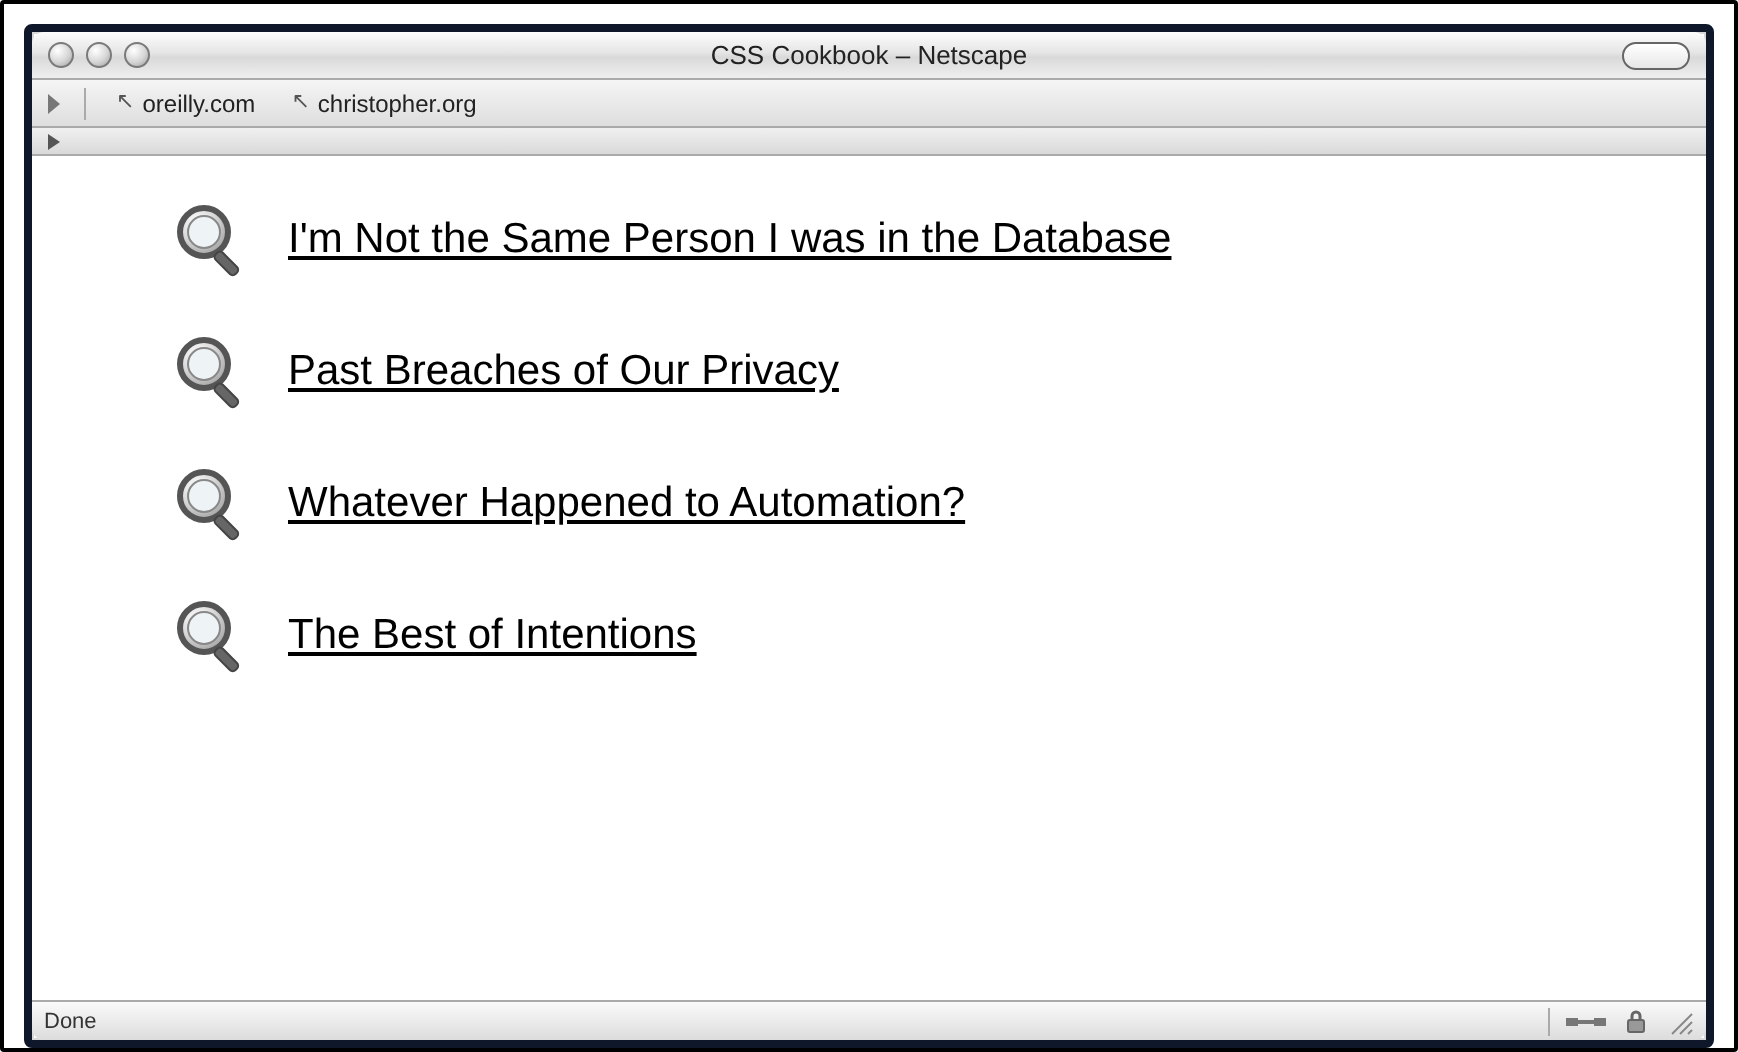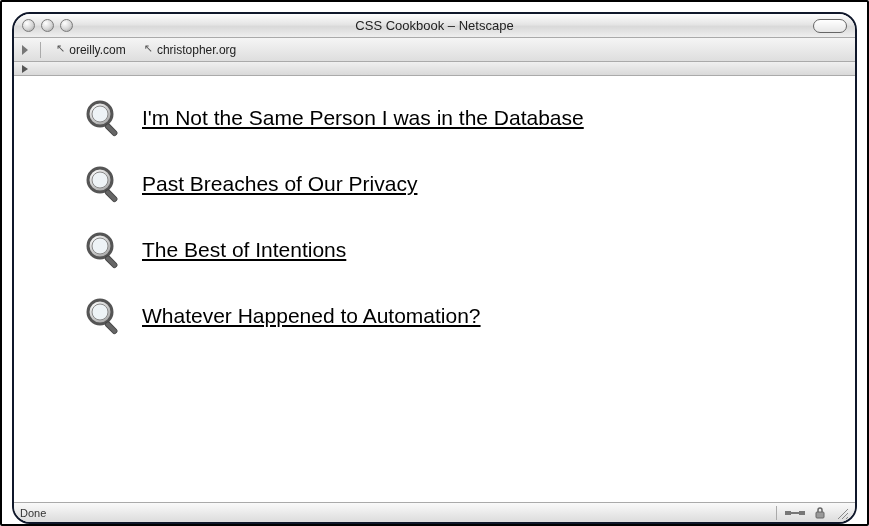--- a/index.html
+++ b/index.html
@@ -11,22 +11,22 @@
   .frame {
     width: 869px; height: 526px;
     border: 2px solid #000;
     border-radius: 2px;
     display: flex; flex-direction: column;
     background: #fff;
     position: relative;
   }
   .window {
     margin: 10px 10px 0 10px;
-    border: 2px solid #0f172a;
-    border-radius: 18px;
+    border: 4px solid #0f172a;
+    border-radius: 4px;
     background: #fff;
     display: flex; flex-direction: column;
     flex: 1 1 auto;
     overflow: hidden;
     box-shadow: 0 0 0 1px #d8d8d8 inset;
   }
   
   .titlebar {
     height: 24px;
     background: linear-gradient(#fdfdfd, #e5e5e5 45%, #d9d9d9 55%, #efefef);
@@ -201,31 +201,31 @@
           <span class="row-text">Past Breaches of Our Privacy</span>
         </li>
         <li class="row">
           <span class="mag-wrap">
             <svg viewBox="0 0 40 40" width="40" height="40">
               <circle cx="16" cy="16" r="12" fill="url(#g1)" stroke="#555" stroke-width="3"></circle>
               <circle cx="16" cy="16" r="8" fill="#eef3f6" stroke="#888" stroke-width="1"></circle>
               <rect x="24" y="25" width="14" height="5" rx="2" transform="rotate(45 24 25)" fill="#666" stroke="#444"></rect>
             </svg>
           </span>
+          <span class="row-text">Whatever Happened to Automation?</span>
+        </li>
+        <li class="row">
+          <span class="mag-wrap">
+            <svg viewBox="0 0 40 40" width="40" height="40">
+              <circle cx="16" cy="16" r="12" fill="url(#g1)" stroke="#555" stroke-width="3"></circle>
+              <circle cx="16" cy="16" r="8" fill="#eef3f6" stroke="#888" stroke-width="1"></circle>
+              <rect x="24" y="25" width="14" height="5" rx="2" transform="rotate(45 24 25)" fill="#666" stroke="#444"></rect>
+            </svg>
+          </span>
           <span class="row-text">The Best of Intentions</span>
-        </li>
-        <li class="row">
-          <span class="mag-wrap">
-            <svg viewBox="0 0 40 40" width="40" height="40">
-              <circle cx="16" cy="16" r="12" fill="url(#g1)" stroke="#555" stroke-width="3"></circle>
-              <circle cx="16" cy="16" r="8" fill="#eef3f6" stroke="#888" stroke-width="1"></circle>
-              <rect x="24" y="25" width="14" height="5" rx="2" transform="rotate(45 24 25)" fill="#666" stroke="#444"></rect>
-            </svg>
-          </span>
-          <span class="row-text">Whatever Happened to Automation?</span>
         </li>
       </ul>
     </div>
 
     <div class="statusbar">
       <span class="status-text">Done</span>
       <span class="status-spacer"></span>
       <span class="status-divider"></span>
       <span class="status-right">
         <span class="net-icon">

